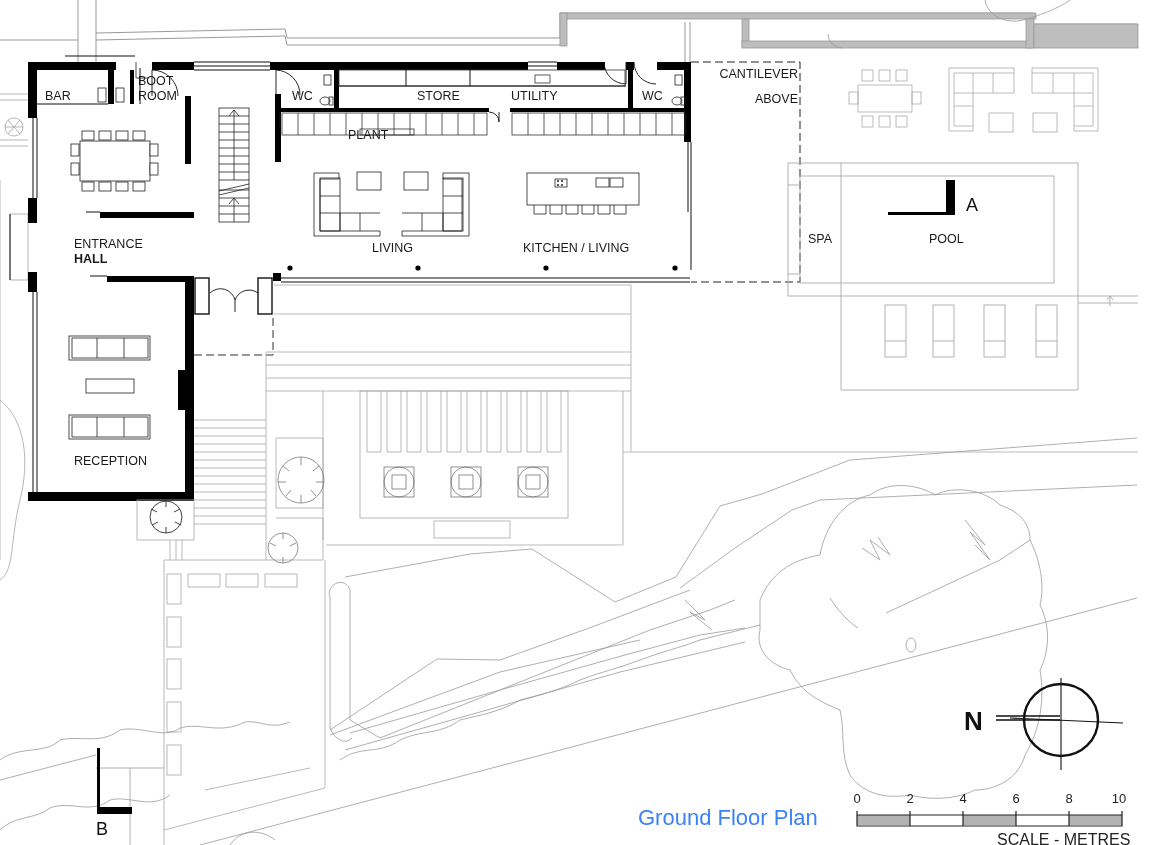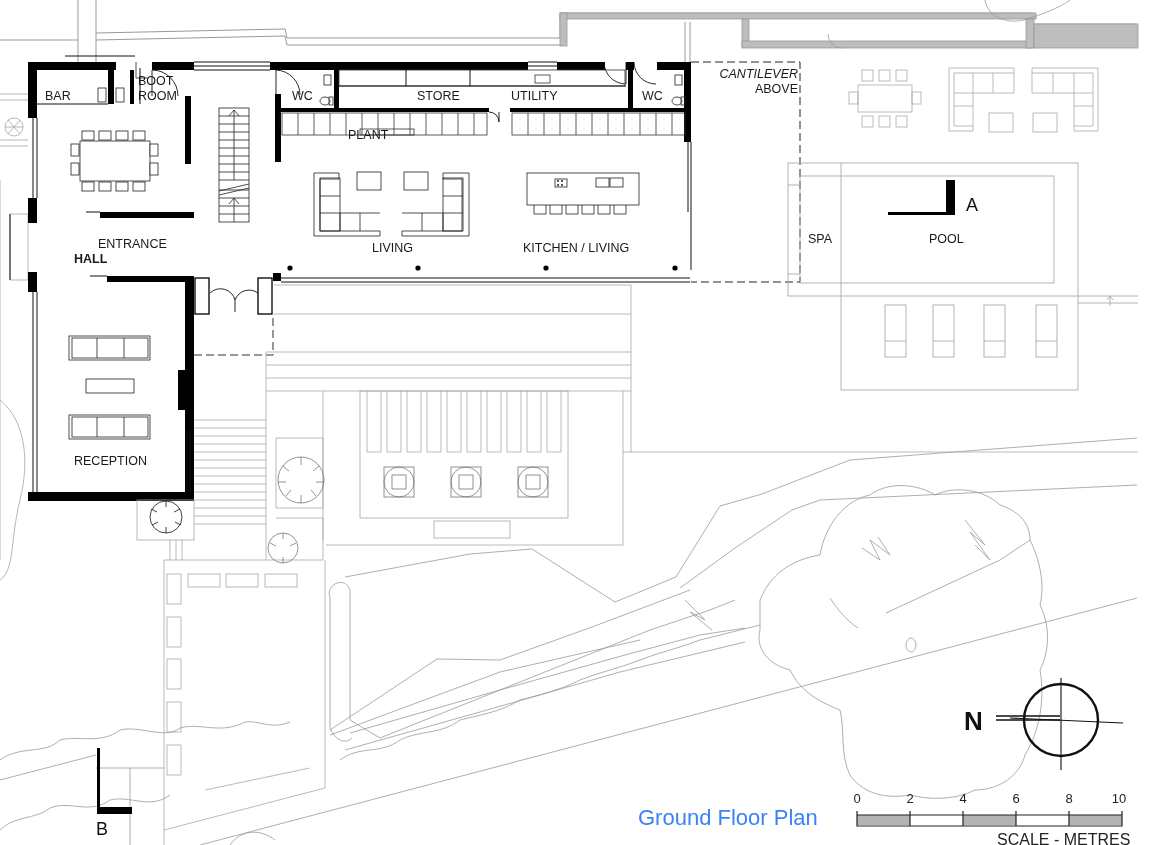--- a/index.html
+++ b/index.html
@@ -331,29 +331,29 @@
 </svg>
 
 <div class="lbl" style="left:45px;top:89px;">BAR</div>
 <div class="lbl" style="left:138px;top:74px;">BOOT</div>
 <div class="lbl" style="left:138px;top:89px;">ROOM</div>
 <div class="lbl" style="left:292px;top:89px;">WC</div>
 <div class="lbl" style="left:348px;top:89px;margin-top:39px;">PLANT</div>
 <div class="lbl" style="left:417px;top:89px;">STORE</div>
 <div class="lbl" style="left:511px;top:89px;">UTILITY</div>
 <div class="lbl" style="left:642px;top:89px;">WC</div>
-<div class="lbl" style="left:74px;top:237px;margin-left:24px;">ENTRANCE</div>
+<div class="lbl" style="left:74px;top:237px;">ENTRANCE</div>
 <div class="lbl" style="left:74px;top:252px;font-weight:bold;">HALL</div>
 <div class="lbl" style="left:372px;top:241px;">LIVING</div>
 <div class="lbl" style="left:523px;top:241px;">KITCHEN / LIVING</div>
 <div class="lbl" style="left:74px;top:454px;">RECEPTION</div>
 <div class="lbl" style="left:808px;top:232px;">SPA</div>
 <div class="lbl" style="left:929px;top:232px;">POOL</div>
-<div class="lbl r" style="left:714px;top:67px;width:84px;font-style:italic;">CANTILEVER</div>
-<div class="lbl r" style="left:714px;top:82px;width:84px;">ABOVE</div>
+<div class="lbl r" style="left:714px;top:67px;width:84px;">CANTILEVER</div>
+<div class="lbl r" style="left:714px;top:92px;width:84px;">ABOVE</div>
 
 <div class="sec" style="left:966px;top:195px;">A</div>
 <div class="sec" style="left:96px;top:819px;">B</div>
 
 <div class="title">Ground Floor Plan</div>
 
 <div class="scale-num" style="left:857px;">0</div>
 <div class="scale-num" style="left:910px;">2</div>
 <div class="scale-num" style="left:963px;">4</div>
 <div class="scale-num" style="left:1016px;">6</div>

